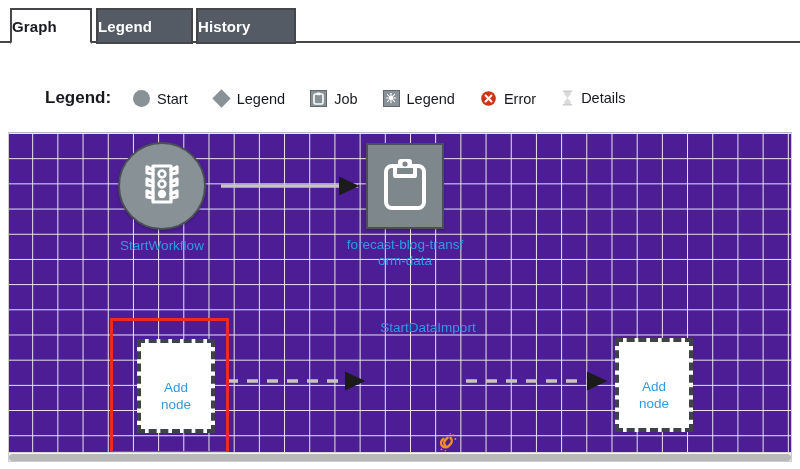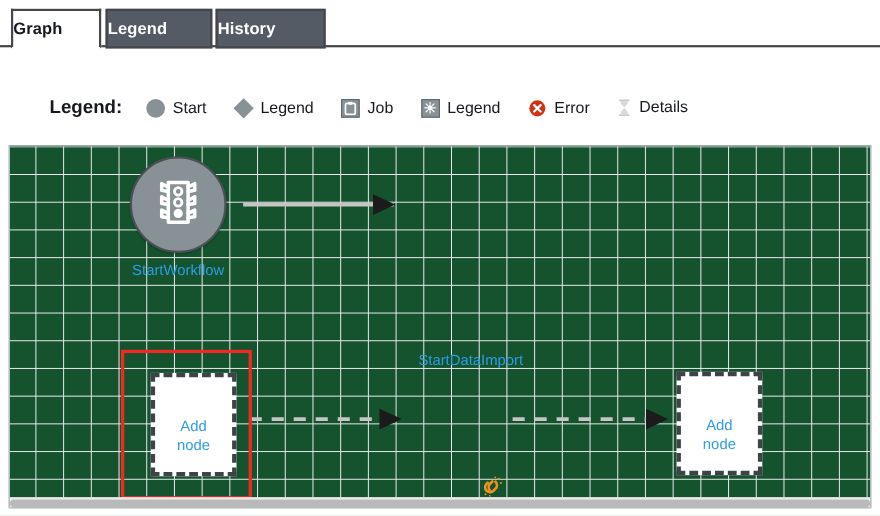--- a/index.html
+++ b/index.html
@@ -55,21 +55,21 @@
     width:17px;height:17px;background:#879196;border:1px solid #5f686d;
     display:flex;align-items:center;justify-content:center;box-sizing:border-box;
   }
   .li-box svg{display:block;}
   .li-svg{display:block;}
 
   
   .canvas-wrap{
     position:absolute;left:8px;top:132px;width:784px;height:330px;
     border:1px solid #c9ccd0;border-top:1px solid #b4b8bc;
-    box-sizing:border-box;overflow:hidden;background:#14532d;
+    box-sizing:border-box;overflow:hidden;background:#4c1d95;
   }
   .grid{
     position:absolute;left:0;top:0;width:782px;height:320px;
     background-image:
       linear-gradient(to right,#e9eaec 1px,transparent 1px),
       linear-gradient(to bottom,#e9eaec 1px,transparent 1px);
     background-size:25.2px 25.2px;
     background-position:-2px 0px;
   }
   .scrollbar-track{
@@ -261,20 +261,33 @@
             </g>
             <circle cx="22" cy="14" r="3.4" fill="none" stroke="#ffffff" stroke-width="2.6"></circle>
             <circle cx="22" cy="24" r="3.4" fill="none" stroke="#ffffff" stroke-width="2.6"></circle>
             <circle cx="22" cy="34" r="4.2" fill="#ffffff"></circle>
           </svg>
         </span>
       </div>
       <div class="node-label">StartWorkflow</div>
     </div>
 
+    <div class="node" id="n-job">
+      <div class="job-box">
+        <span>
+          <svg width="46" height="54" viewBox="0 0 46 54">
+            <rect x="4" y="9" width="38" height="42" rx="6" fill="none" stroke="#ffffff" stroke-width="4"></rect>
+            <path d="M13 9 V19 H33 V9" fill="none" stroke="#ffffff" stroke-width="4" stroke-linejoin="round"></path>
+            <rect x="16" y="2" width="14" height="9" rx="3" fill="#ffffff"></rect>
+            <circle cx="23" cy="7" r="2.6" fill="#7d878c"></circle>
+          </svg>
+        </span>
+      </div>
+      <div class="node-label">forecast-blog-transform-data</div>
+    </div>
 
     <div class="selection-ring"></div>
 
     <div class="node" id="n-add-left">
       <div class="addnode">
         <div class="addnode-text">
           <div>Add</div>
           <div>node</div>
         </div>
       </div>

